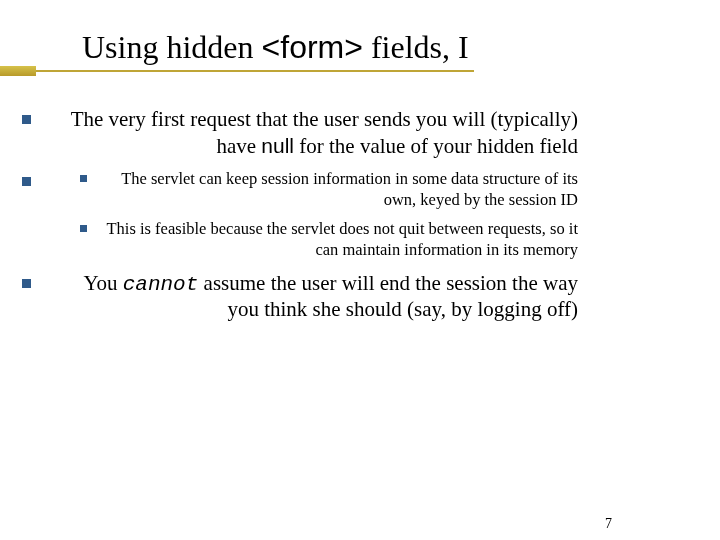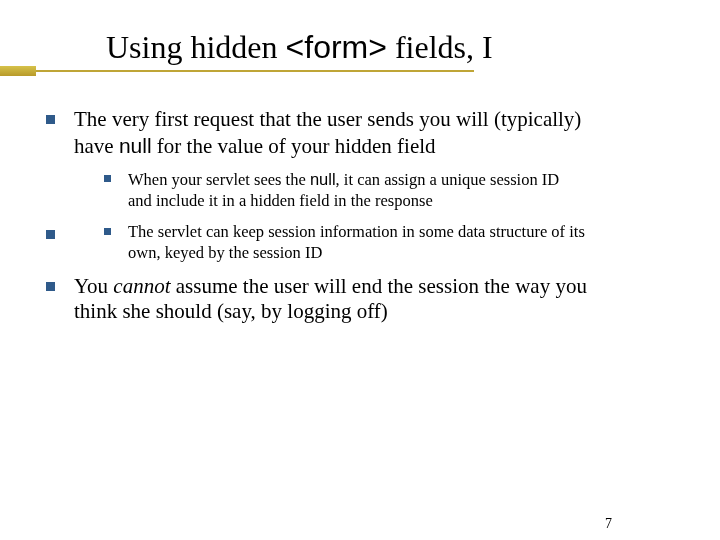--- a/index.html
+++ b/index.html
@@ -11,21 +11,21 @@
     font-family: "Times New Roman", Times, serif;
     color: #000;
     overflow: hidden;
     position: relative;
   }
   .slide {
     position: relative;
     width: 622px;
     height: 540px;
     box-sizing: border-box;
-    padding: 22px 32px 0 36px;
+    padding: 22px 32px 0 12px;
   }
   .title-wrap {
     margin-left: 70px;
     margin-top: 8px;
   }
   .title {
     font-size: 32px;
     line-height: 1.1;
     font-family: "Times New Roman", Times, serif;
     font-weight: normal;
@@ -48,21 +48,22 @@
     height: 2px;
     width: 438px;
     background: #bfa536;
   }
   .content {
     margin-top: 42px;
   }
   ul.level1 {
     list-style: none;
     padding: 0;
-    margin: 0 3px 0 4px;
+    margin: 0 12px 0 4px;
+    text-align: right;
   }
   ul.level1 > li {
     position: relative;
     padding-left: 34px;
     font-size: 21px;
     line-height: 1.22;
     margin-bottom: 10px;
   }
   ul.level1 > li::before {
     content: "";
@@ -92,20 +93,21 @@
     top: 6px;
     width: 7px;
     height: 7px;
     background: #2f5a8a;
   }
   .sans {
     font-family: Arial, Helvetica, sans-serif;
   }
   .ital {
     font-style: italic;
+    font-family: Liberation Mono, monospace;
   }
   .pagenum {
     position: absolute;
     right: 10px;
     bottom: 8px;
     font-size: 14px;
     font-family: "Times New Roman", Times, serif;
   }
 </style>
 </head>
@@ -120,30 +122,26 @@
     <span class="title">
       <span>Using hidden </span><span class="code">&lt;form&gt;</span><span> fields, I</span>
     </span>
   </div>
 
   <div class="content">
     <ul class="level1">
 
       <li>
         <span>The very first request that the user sends you will (typically) have </span><span class="sans">null</span><span> for the value of your hidden field</span>
-        <ul class="level2">
-          <li>
-            <span>When your servlet sees the </span><span class="sans">null</span><span>, it can assign a unique session ID and include it in a hidden field in the response</span>
-          </li>
-        </ul>
       </li>
 
       <li>
         <ul class="level2">
           <li>The servlet can keep session information in some data structure of its own, keyed by the session ID</li>
+          <li>This is feasible because the servlet does not quit between requests, so it can maintain information in its memory</li>
         </ul>
       </li>
 
       <li>
         <span>You </span><span class="ital">cannot</span><span> assume the user will end the session the way you think she should (say, by logging off)</span>
       </li>
 
     </ul>
   </div>
 

